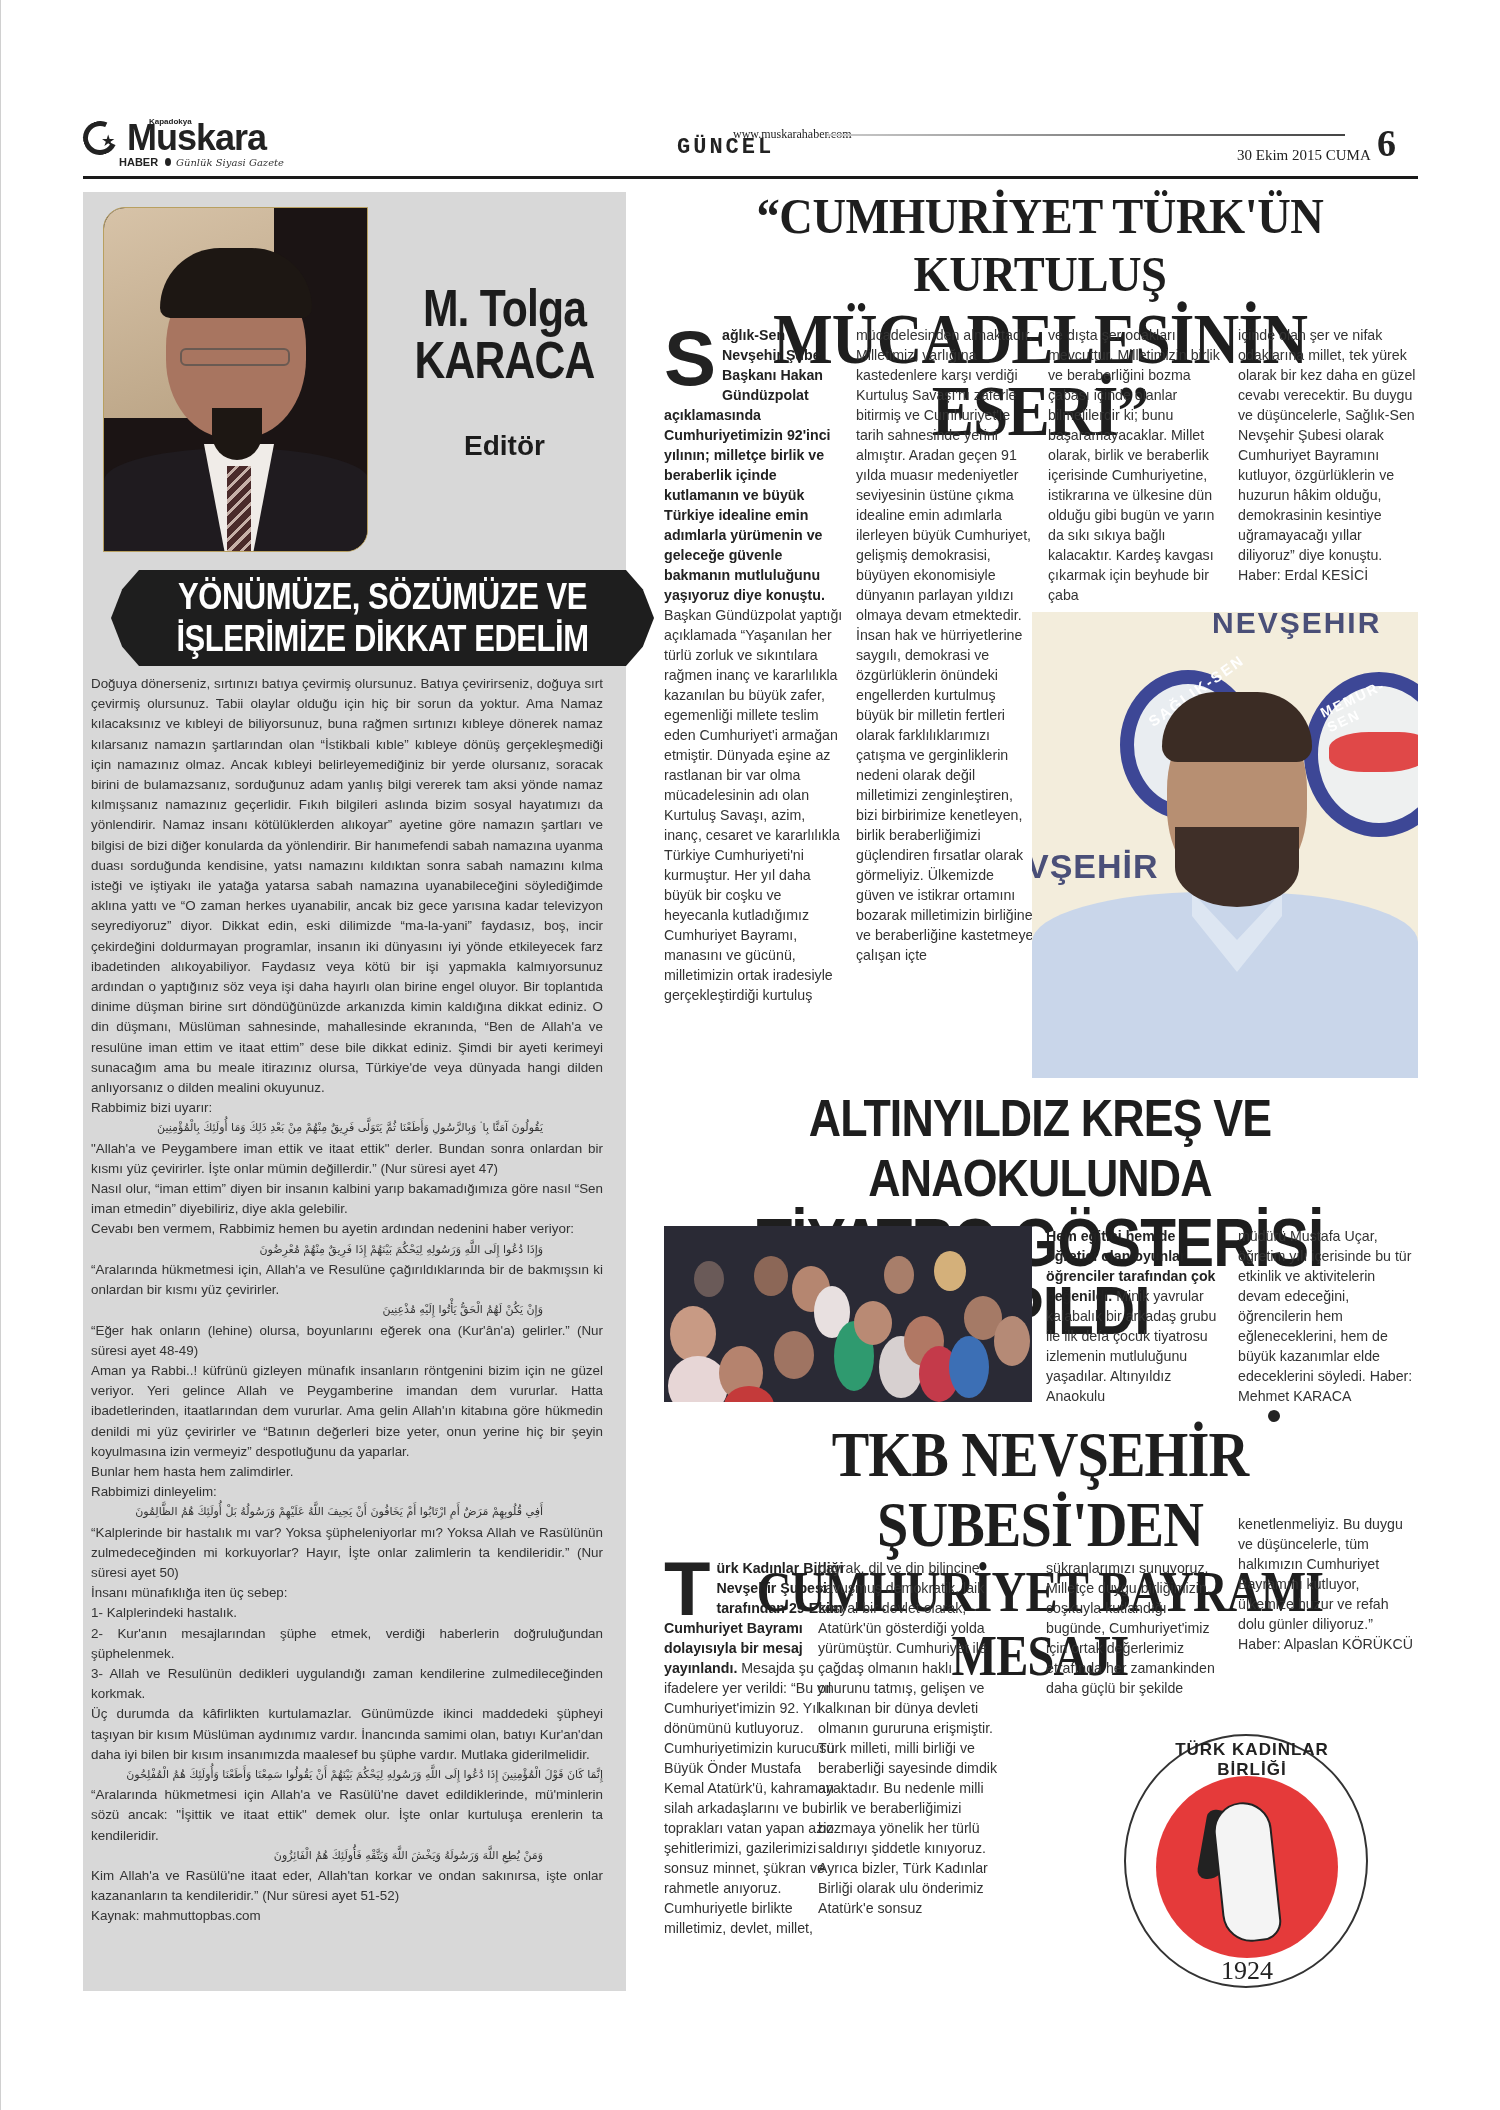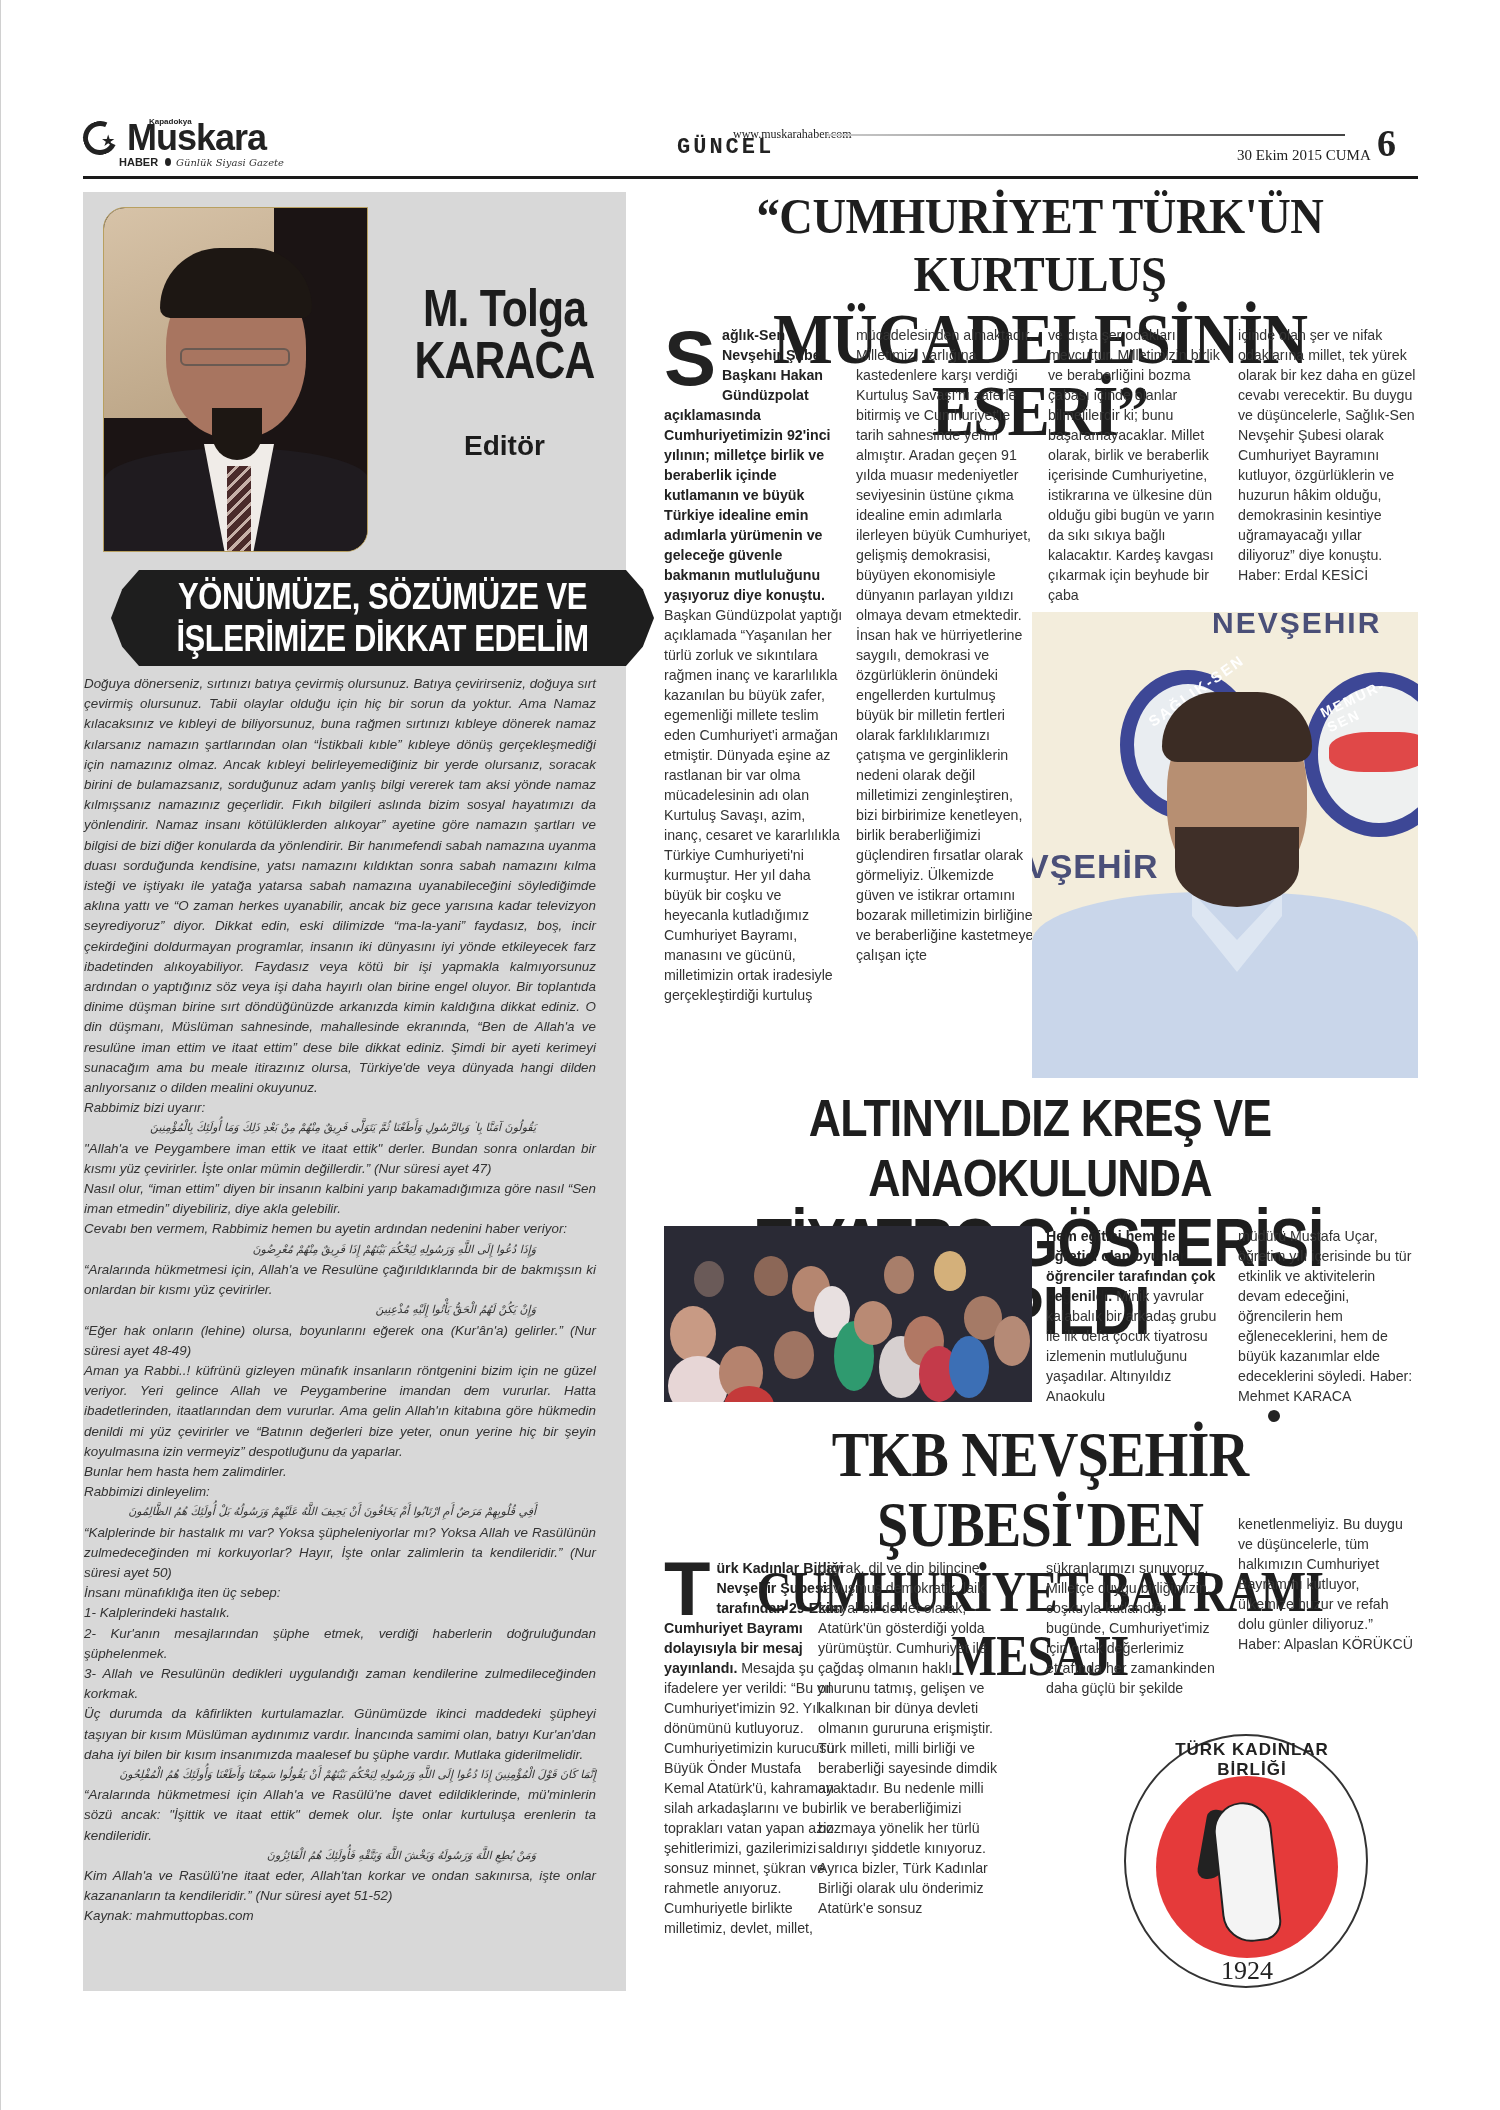--- a/index.html
+++ b/index.html
@@ -40,21 +40,21 @@
   .author-name { position: absolute; left: 300px; top: 90px; width: 243px; text-align: center; font-family: "Liberation Sans", sans-serif; font-weight: bold; font-size: 52px; line-height: 1.0; color: #1c1c1c; transform: scaleX(0.82); transform-origin: center; letter-spacing: -1px; }
   .author-role { position: absolute; left: 300px; top: 238px; width: 243px; text-align: center; font-weight: bold; font-size: 28px; color: #1c1c1c; }
 
   .ed-banner { position: absolute; left: 0; top: 378px; width: 543px; height: 96px; margin-left: 28px; }
   .ed-banner-bg { position: absolute; left: 28px; top: 0; width: 487px; height: 96px; background: #1e1e1e; }
   .ed-banner-bg::before, .ed-banner-bg::after { content: ""; position: absolute; top: 0; width: 28px; height: 96px; background: #1e1e1e; }
   .ed-banner-bg::before { left: -28px; clip-path: polygon(100% 0, 40% 20%, 0 50%, 40% 80%, 100% 100%); }
   .ed-banner-bg::after { right: -28px; clip-path: polygon(0 0, 60% 20%, 100% 50%, 60% 80%, 0 100%); }
   .ed-title { position: absolute; left: 28px; top: 6px; width: 487px; text-align: center; color: #ffffff; font-weight: bold; font-size: 36px; line-height: 42px; letter-spacing: -0.5px; transform: scaleX(0.86); transform-origin: center; }
 
-  .ed-body { position: absolute; left: 1px; top: 482px; width: 512px; font-family: "Liberation Sans", sans-serif; font-size: 13.4px; line-height: 20.2px; color: #333; font-style: italic; }
+  .ed-body { position: absolute; left: 8px; top: 482px; width: 512px; font-family: "Liberation Sans", sans-serif; font-size: 13.4px; line-height: 20.2px; color: #333; }
   .ed-body p { text-align: justify; }
   .ed-body .arabic { direction: rtl; text-align: right; font-family: "DejaVu Sans", sans-serif; font-size: 11px; padding-right: 60px; color: #333; }
   .ed-body .arabic.wide { padding-right: 0; }
 
   
   .headline-1 { position: absolute; left: 662px; top: 187px; width: 756px; text-align: center; font-family: "Liberation Serif", serif; font-weight: bold; color: #1e1e1e; }
   .headline-1 .l1 { display: block; font-size: 50px; line-height: 58px; letter-spacing: -0.5px; transform: scaleX(0.93); }
   .headline-1 .l2 { display: block; font-size: 72px; line-height: 72px; letter-spacing: -1px; transform: scaleX(0.88); }
 
   .a1-col { position: absolute; font-family: "Liberation Sans", sans-serif; font-size: 14.2px; line-height: 20px; color: #333; }

